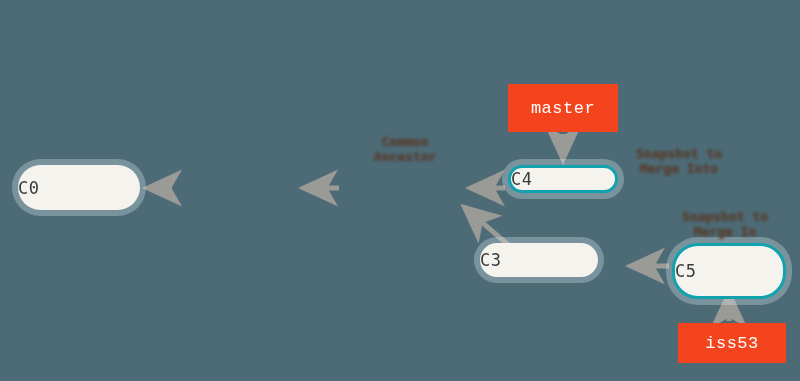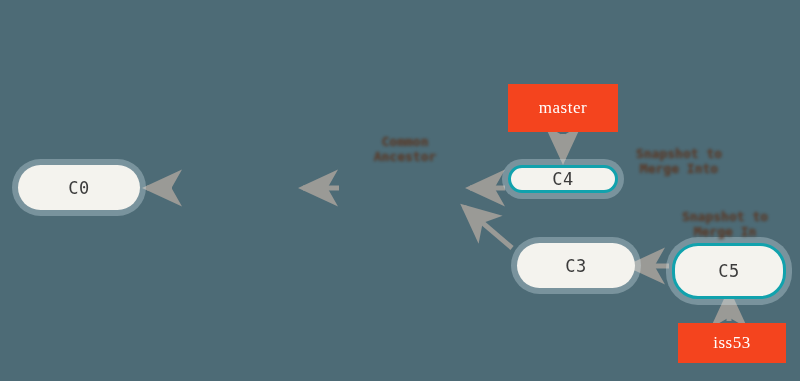--- a/index.html
+++ b/index.html
@@ -29,21 +29,21 @@
   }
 
   
   .commit {
     position: absolute;
     box-sizing: border-box;
     background: #f4f3ee;
     border-radius: 26px;
     display: flex;
     align-items: center;
-    justify-content: center;
+    justify-content: flex-start;
     color: #3b3b3b;
     font-family: "DejaVu Sans Mono", "Liberation Mono", monospace;
     font-size: 17px;
     letter-spacing: 0.5px;
     box-shadow: 0 0 0 6px rgba(224,242,247,0.30);
   }
   .commit.bordered {
     border: 3px solid #11a2ad;
   }
   .commit.plain {
@@ -52,21 +52,21 @@
 
   
   .branch-label {
     position: absolute;
     box-sizing: border-box;
     background: #f4441e;
     display: flex;
     align-items: center;
     justify-content: center;
     color: #ffffff;
-    font-family: Liberation Serif, serif;
+    font-family: Liberation Mono, monospace;
     font-size: 17px;
     letter-spacing: 0.5px;
   }
 
   
   .annot {
     position: absolute;
     color: #5e3a26;
     font-family: "DejaVu Sans Mono", "Liberation Mono", monospace;
     font-size: 13px;
@@ -119,21 +119,21 @@
       <line x1="729" y1="321" x2="729" y2="293" stroke="#9a9a96" stroke-width="5" marker-end="url(#ah)"></line>
     </g>
   </svg>
 
   <div class="commit plain" style="left: 18px; top: 165px; width: 122px; height: 45px;">
     <span>C0</span>
   </div>
   <div class="commit bordered" style="left: 508px; top: 165px; width: 110px; height: 28px;">
     <span>C4</span>
   </div>
-  <div class="commit plain" style="left: 517px; top: 243px; width: 118px; height: 45px;">
+  <div class="commit plain" style="left: 480px; top: 243px; width: 118px; height: 34px;">
     <span>C3</span>
   </div>
   <div class="commit bordered" style="left: 672px; top: 243px; width: 114px; height: 56px;">
     <span>C5</span>
   </div>
 
   <div class="branch-label" style="left: 508px; top: 84px; width: 110px; height: 48px;">
     <span>master</span>
   </div>
   <div class="branch-label" style="left: 678px; top: 323px; width: 108px; height: 40px;">

